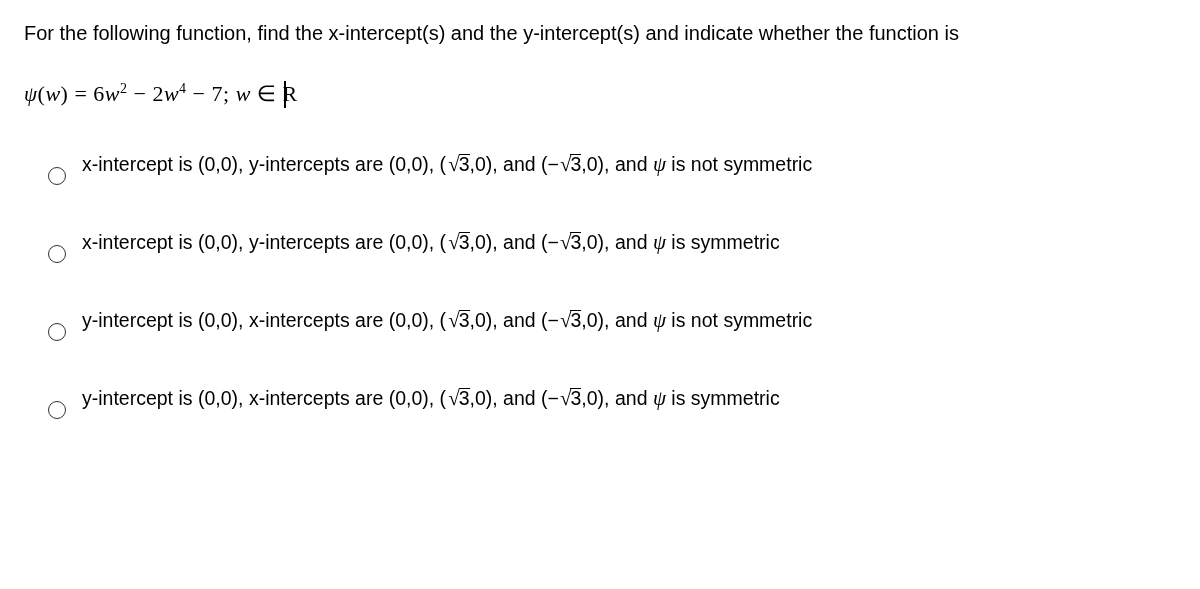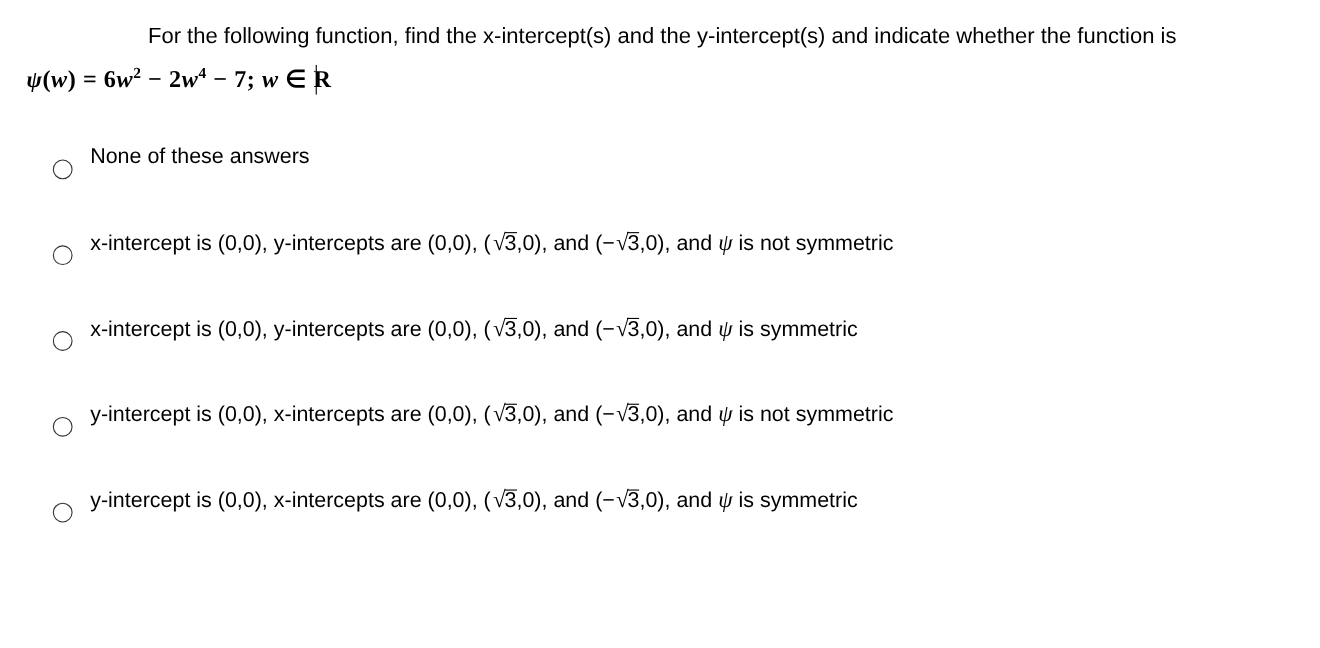--- a/index.html
+++ b/index.html
@@ -6,30 +6,28 @@
     body {
       margin: 0;
       padding: 20px 20px 20px 24px;
       font-family: Arial, Helvetica, sans-serif;
       font-size: 20px;
       color: #000;
       background: #fff;
       line-height: 1.35;
     }
     .question-prompt {
-      margin-bottom: 10px;
-      text-align: center;
+      margin-bottom: 32px;
     }
     .formula {
       font-family: "Times New Roman", Times, serif;
       font-style: italic;
       font-size: 22px;
       margin-bottom: 36px;
       letter-spacing: 0.5px;
-      font-weight: bold;
     }
     .formula .upright { font-style: normal; }
     .formula sup { font-size: 14px; vertical-align: super; font-style: normal; }
     .dbl-R {
       font-style: normal;
       font-family: "Cambria Math", "Times New Roman", serif;
       position: relative;
       display: inline-block;
     }
     .dbl-R::after {
@@ -94,24 +92,20 @@
 </div>
 
 <div class="formula">
   <span class="psi">ψ</span><span class="upright">(</span><span>w</span><span class="upright">)</span>
   <span class="upright"> = </span>
   <span class="upright">6</span>w<sup>2</sup> <span class="upright">−</span> <span class="upright">2</span>w<sup>4</sup> <span class="upright">−</span> <span class="upright">7;</span> w <span class="upright">∈</span> <span class="dbl-R">R</span>
 </div>
 
 <div class="options">
 
-  <div class="option">
-    <div class="radio"></div>
-    <div class="option-text">None of these answers</div>
-  </div>
 
   <div class="option">
     <div class="radio"></div>
     <div class="option-text">
       <span>x-intercept is (0,0), y-intercepts are (0,0), (</span><span class="sqrt"><span class="sqrt-sign">√</span><span class="sqrt-arg">3</span></span><span>,0), and (−</span><span class="sqrt neg"><span class="sqrt-sign">√</span><span class="sqrt-arg">3</span></span><span>,0), and </span><span class="psi">ψ</span><span> is not symmetric</span>
     </div>
   </div>
 
   <div class="option">
     <div class="radio"></div>

